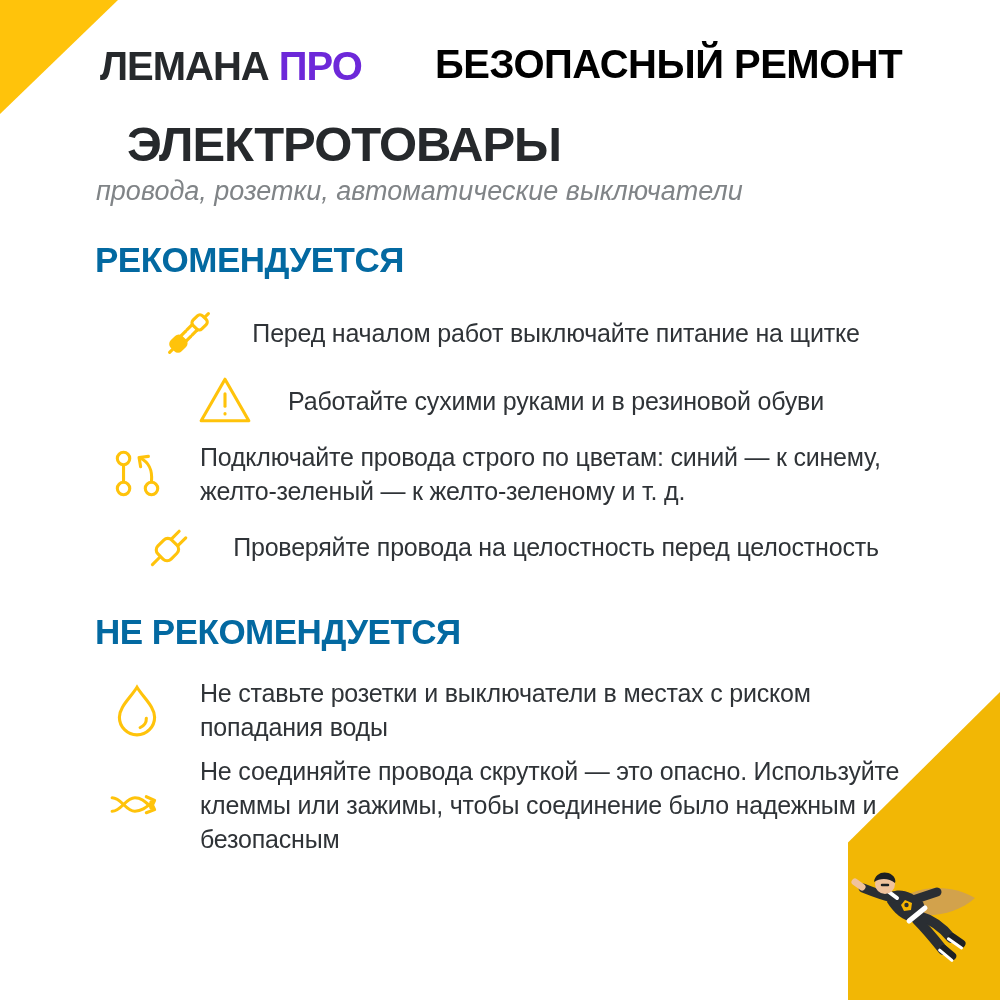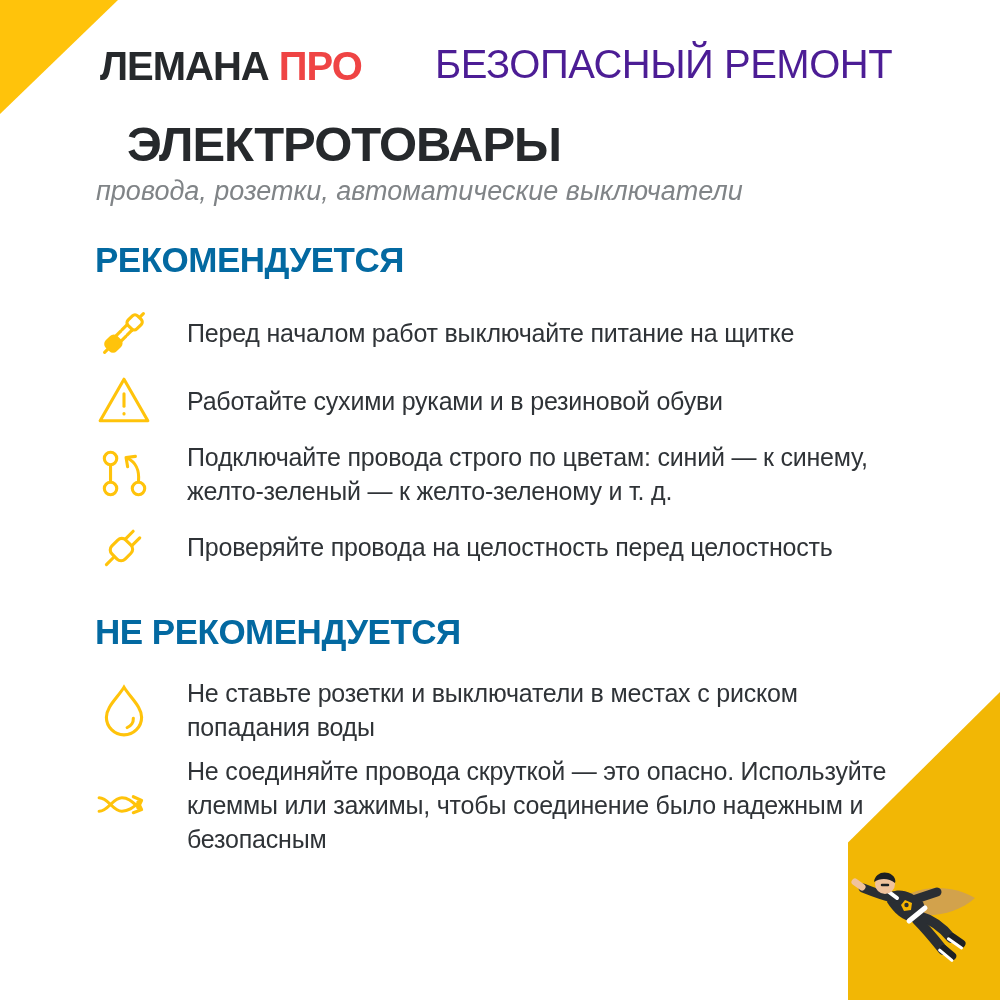--- a/index.html
+++ b/index.html
@@ -15,43 +15,43 @@
   .corner-br{
     position:absolute;right:0;bottom:0;width:152px;height:308px;
     background:#F2B705;clip-path:polygon(100% 0,0 48.9%,0 100%,100% 100%);
   }
   
   .logo{
     position:absolute;left:100px;top:44px;
     font-size:40px;font-weight:bold;letter-spacing:-1px;color:#26292C;
     white-space:nowrap;
   }
-  .logo .accent{color:#ef4444;}
+  .logo .accent{color:#6d28d9;}
   .doc-title{
     position:absolute;left:435px;top:42px;
-    font-size:40px;font-weight:normal;letter-spacing:-0.5px;color:#4c1d95;
+    font-size:40px;font-weight:bold;letter-spacing:-0.5px;color:#000000;
     white-space:nowrap;
   }
   
   .page-title{
     position:absolute;left:95px;top:116px;
     font-size:49px;font-weight:bold;letter-spacing:-1px;color:#26292C;margin-left:32px;
   }
   .page-subtitle{
     position:absolute;left:96px;top:176px;
     font-size:27px;font-weight:400;color:#808487;font-style:italic;
   }
   
   .content{position:absolute;left:95px;top:240px;width:830px;}
   .section-heading{
     font-size:35px;font-weight:bold;letter-spacing:-0.5px;color:#0369a1;
     margin:0 0 24px 0;
   }
   .section-heading.second{margin-top:36px;}
-  .item{display:flex;align-items:center;gap:34px;margin-bottom:10px;min-height:58px;}
+  .item{display:flex;align-items:center;gap:34px;margin-bottom:10px;min-height:58px;justify-content:center;}
   .item .icon{flex:0 0 58px;width:58px;height:58px;display:flex;align-items:center;justify-content:center;}
   .item p{
     margin:0;font-size:25px;line-height:1.36;font-weight:400;color:#2f3337;
     max-width:712px;letter-spacing:-0.2px;
   }
   svg{display:block;}
   
   .mascot{position:absolute;left:843px;top:858px;width:142px;height:112px;}
 </style>
 </head>

